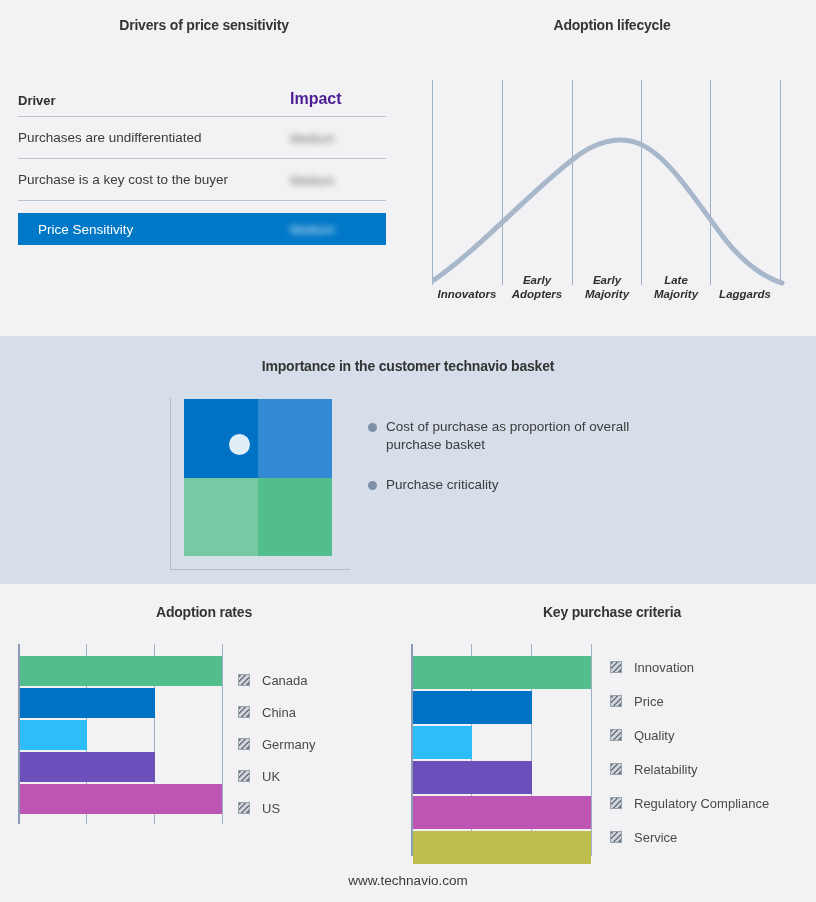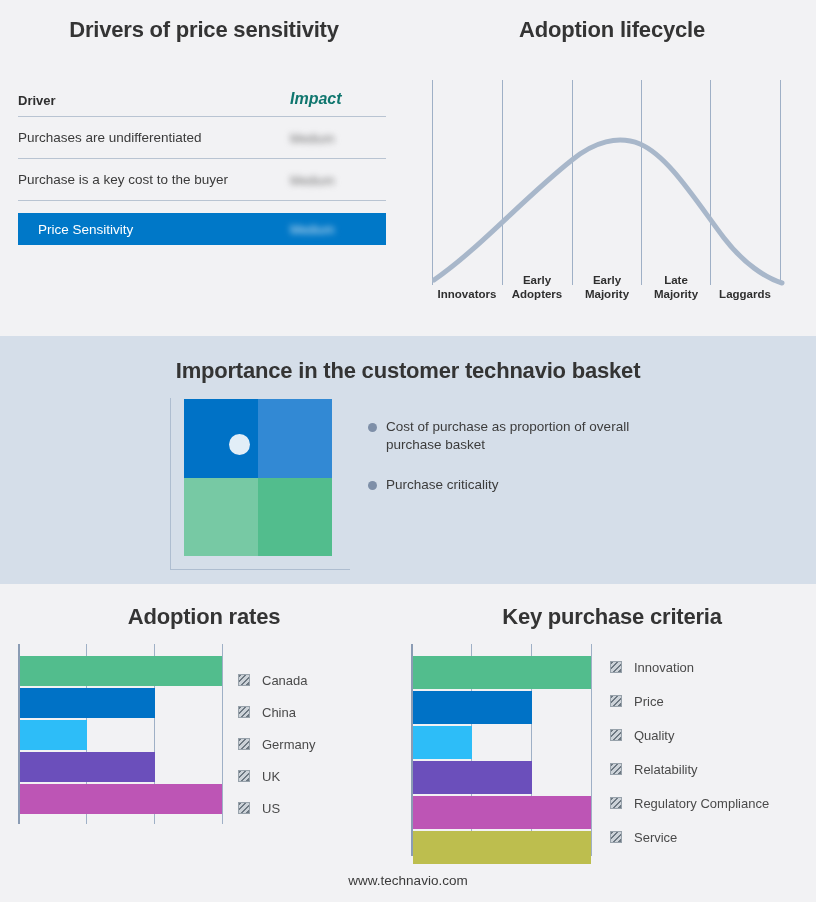--- a/index.html
+++ b/index.html
@@ -7,21 +7,21 @@
     width: 816px; height: 902px;
     background: #f2f2f4;
     font-family: "Liberation Sans", sans-serif;
     color: #3d3d3d;
     position: relative;
     overflow: hidden;
   }
 
   
   .panel-title {
-    font-size: 22px;
+    font-size: 14px;
     font-weight: bold;
     color: #343434;
     text-align: center;
     letter-spacing: -0.2px;
   }
 
   
   .band-top {
     position: absolute; left: 0; top: 0;
     width: 816px; height: 336px;
@@ -39,21 +39,21 @@
   
   .drv-table {
     position: absolute; left: 18px; top: 90px; width: 368px;
   }
   .drv-head {
     display: flex; align-items: flex-end;
     padding-bottom: 8px;
     border-bottom: 1px solid #b9c4d2;
   }
   .drv-head .c1 { flex: 1; font-size: 13px; font-weight: bold; color: #2f2f2f; }
-  .drv-head .c2 { width: 96px; text-align: left; font-size: 16px; font-weight: bold; color: #0f766e; font-style: italic; }
+  .drv-head .c2 { width: 96px; text-align: left; font-size: 16px; font-weight: bold; color: #4c1d95; }
   .drv-row {
     display: flex; align-items: center; height: 42px;
     border-bottom: 1px solid #b9c4d2;
   }
   .drv-row .c1 { flex: 1; font-size: 13.5px; color: #3a3a3a; }
   .drv-row .c2 { width: 96px; }
   .redacted {
     display: inline-block;
     font-size: 12.5px;
     color: #6f6f6f;
@@ -83,21 +83,21 @@
   .life-svg { position: absolute; left: 0; top: 0; }
   .life-labels {
     position: absolute; left: 0; top: 193px; width: 100%;
     display: flex;
   }
   .life-labels span {
     font-size: 11.5px; font-weight: bold; color: #2f2f2f;
     text-align: center; line-height: 14px;
     display: block;
   }
-  .life-lbl { position: absolute; width: 78px; text-align: center; }
+  .life-lbl { position: absolute; width: 78px; text-align: center; font-style: italic; }
 
   
   .band-mid {
     position: absolute; left: 0; top: 336px;
     width: 816px; height: 248px;
     background: #d5dee9;
   }
   .band-mid .panel-title { margin-top: 22px; }
   .basket-chart {
     position: absolute; left: 170px; top: 62px;

